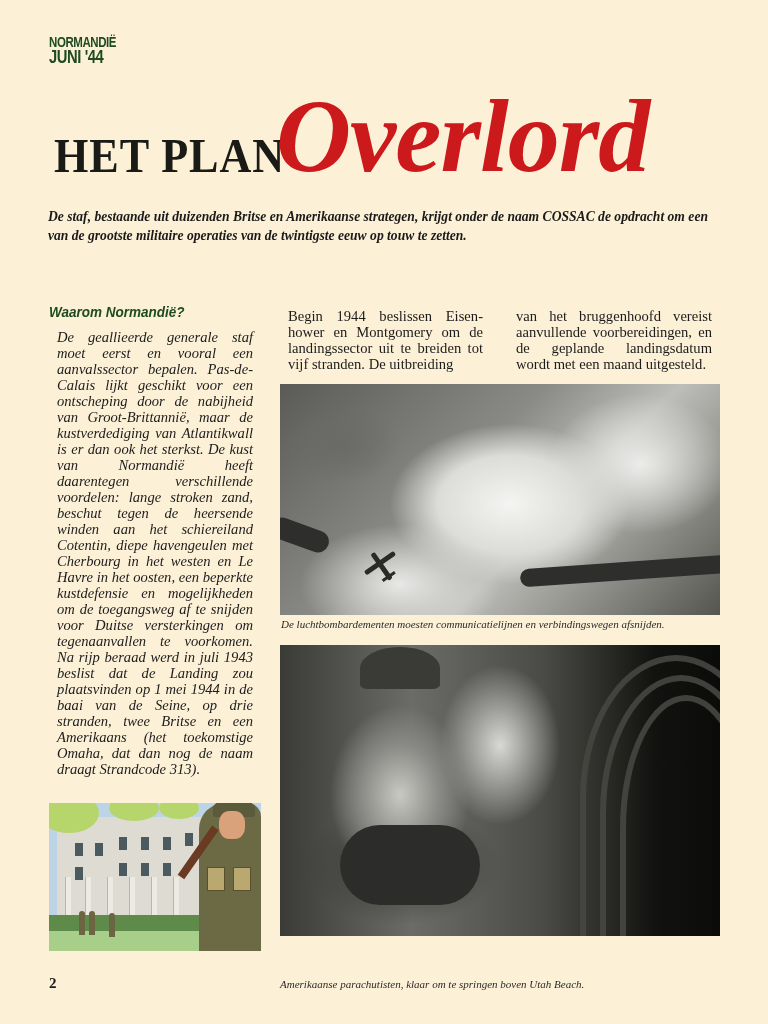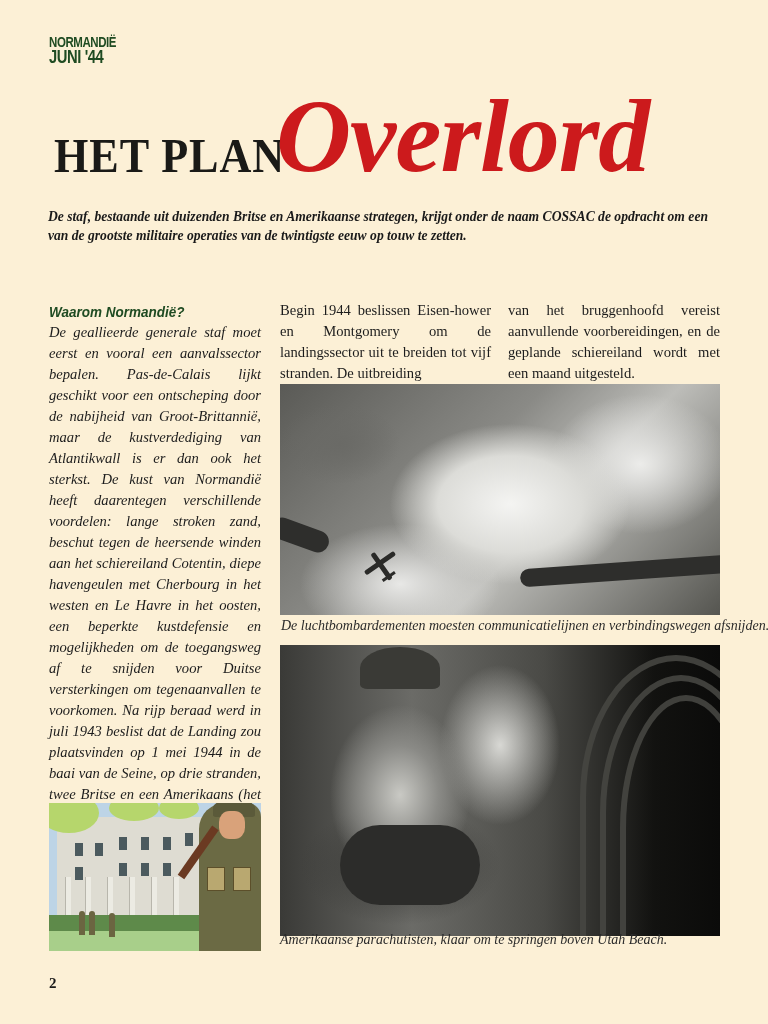--- a/index.html
+++ b/index.html
@@ -6,41 +6,41 @@
   body{width:768px;height:1024px;background:#fcf0d6;position:relative;overflow:hidden;font-family:"Liberation Serif",serif;color:#1c1c1c;}
   .kicker{position:absolute;left:49px;top:36px;color:#1f4b22;font-family:"Liberation Sans",sans-serif;font-weight:bold;font-size:14px;line-height:13px;letter-spacing:-0.5px;transform:scaleX(0.82);transform-origin:left top;}
   .kicker div{white-space:nowrap;}
   .kicker .l2{font-size:18px;line-height:17px;}
   .title-small{position:absolute;left:54px;top:128px;font-family:"Liberation Serif",serif;font-weight:bold;font-size:48px;color:#1a1a17;letter-spacing:1px;transform:scaleX(0.92);transform-origin:left top;white-space:nowrap;}
   .title-big{position:absolute;left:276px;top:76px;font-family:Liberation Serif, serif;font-weight:bold;font-style:italic;font-size:104px;color:#cc1a1c;white-space:nowrap;letter-spacing:-1px;}
   .intro{position:absolute;left:48px;top:207px;width:680px;font-family:"Liberation Serif",serif;font-style:italic;font-weight:bold;font-size:13.6px;line-height:19px;color:#1a1a1a;}
   .intro p{margin:0;}
   .col1{position:absolute;left:49px;top:302px;width:212px;font-style:italic;}
   .col1 h2{margin:0 0 1px 0;font-family:"Liberation Sans",sans-serif;font-weight:bold;font-size:15px;color:#1f4b22;line-height:19px;transform:scaleX(0.9);transform-origin:left top;white-space:nowrap;}
-  .body-text{font-family:"Liberation Serif",serif;font-size:14.6px;line-height:21px;text-align:justify;margin:0;color:#1c1c1c;}
+  .body-text{font-family:"Liberation Serif",serif;font-size:14.6px;line-height:16px;text-align:justify;margin:8px;color:#1c1c1c;}
   .col2{position:absolute;left:280px;top:300px;width:211px;}
   .col3{position:absolute;left:508px;top:300px;width:212px;}
   .photo{position:absolute;overflow:hidden;}
   .photo1{left:280px;top:384px;width:440px;height:231px;background:
      radial-gradient(ellipse 120px 80px at 230px 120px,#f4f4f2 0%,#dcdcd8 60%,rgba(200,200,196,0) 100%),
      radial-gradient(ellipse 90px 70px at 360px 80px,#ececea 0%,rgba(220,220,216,0) 100%),
      radial-gradient(ellipse 100px 60px at 120px 200px,#e8e8e6 0%,rgba(210,210,206,0) 100%),
      radial-gradient(ellipse 60px 40px at 60px 60px,#6a6a66 0%,rgba(90,90,86,0) 100%),
      linear-gradient(135deg,#5a5a56 0%,#8a8a86 40%,#bdbdb9 60%,#555550 100%);}
   .river{position:absolute;background:#2e2e2c;border-radius:20px;}
   .plane{position:absolute;left:82px;top:164px;width:40px;height:36px;}
   .photo2{left:280px;top:645px;width:440px;height:291px;background:
      radial-gradient(ellipse 70px 90px at 120px 150px,#c9c9c4 0%,#8a8a86 55%,rgba(60,60,58,0) 100%),
      radial-gradient(ellipse 60px 80px at 220px 100px,#d8d8d4 0%,rgba(120,120,116,0) 100%),
      radial-gradient(ellipse 100px 60px at 120px 220px,#3b3b38 0%,rgba(40,40,38,0) 100%),
      linear-gradient(90deg,#3a3a37 0%,#6b6b67 30%,#4a4a46 60%,#121210 85%,#0b0b0a 100%);}
   .arch{position:absolute;border:6px solid rgba(70,70,66,0.9);border-radius:50% 50% 0 0;border-bottom:none;}
-  .caption{position:absolute;font-family:"Liberation Serif",serif;font-style:italic;font-size:14px;color:#2a2a2a;white-space:nowrap;}
+  .caption{position:absolute;font-family:"Liberation Serif",serif;font-style:italic;font-size:11px;color:#2a2a2a;white-space:nowrap;}
   .cap1{left:281px;top:618px;}
-  .cap2{left:280px;top:932px;}
+  .cap2{left:280px;top:978px;}
   .comic{position:absolute;left:49px;top:803px;width:212px;height:148px;overflow:hidden;background:#bdd4e6;}
   .comic .building{position:absolute;left:8px;top:14px;width:160px;height:104px;background:#dedcd2;}
   .comic .win{position:absolute;width:8px;height:13px;background:#4b5a5e;}
   .comic .col{position:absolute;width:5px;height:40px;background:#ecebe3;border-left:1px solid #b8b6ac;}
   .comic .hedge{position:absolute;left:0;top:112px;width:212px;height:20px;background:#5e8a4a;}
   .comic .lawn{position:absolute;left:0;top:128px;width:212px;height:20px;background:#a8cf8a;}
   .comic .tree{position:absolute;border-radius:50%;background:#b6d66c;}
   .comic .soldier{position:absolute;left:150px;top:0;width:62px;height:148px;background:#6b6a44;border-radius:26px 14px 0 0;}
   .comic .helmet{position:absolute;left:164px;top:-4px;width:42px;height:18px;background:#5b5a3a;border-radius:50% 50% 10% 10%;}
   .comic .face{position:absolute;left:170px;top:8px;width:26px;height:28px;background:#d9a27a;border-radius:40%;}
@@ -67,21 +67,21 @@
 <div class="col1">
   <h2>Waarom Normandië?</h2>
   <p class="body-text">De geallieerde generale staf moet eerst en vooral een aanvalssector bepalen. Pas-de-Calais lijkt geschikt voor een ontscheping door de nabijheid van Groot-Brittannië, maar de kustverdediging van Atlantikwall is er dan ook het sterkst. De kust van Normandië heeft daarentegen verschillende voordelen: lange stroken zand, beschut tegen de heersende winden aan het schiereiland Cotentin, diepe havengeulen met Cherbourg in het westen en Le Havre in het oosten, een beperkte kustdefensie en mogelijkheden om de toegangsweg af te snijden voor Duitse versterkingen om tegenaanvallen te voorkomen. Na rijp beraad werd in juli 1943 beslist dat de Landing zou plaatsvinden op 1 mei 1944 in de baai van de Seine, op drie stranden, twee Britse en een Amerikaans (het toekomstige Omaha, dat dan nog de naam draagt Strandcode 313).</p>
 </div>
 
 <div class="col2">
   <p class="body-text">Begin 1944 beslissen Eisen-hower en Montgomery om de landingssector uit te breiden tot vijf stranden. De uitbreiding</p>
 </div>
 
 <div class="col3">
-  <p class="body-text">van het bruggenhoofd vereist aanvullende voorbereidingen, en de geplande schiereiland wordt met een maand uitgesteld.</p>
+  <p class="body-text">van het bruggenhoofd vereist aanvullende voorbereidingen, en de geplande landingsdatum wordt met een maand uitgesteld.</p>
 </div>
 
 <div class="photo photo1">
   <div class="river" style="left:-10px;top:140px;width:60px;height:22px;transform:rotate(20deg);"></div>
   <div class="river" style="left:240px;top:178px;width:210px;height:18px;transform:rotate(-4deg);"></div>
   <svg class="plane" viewBox="0 0 40 36">
     <g fill="#2a2a28" transform="rotate(-35 20 18)">
       <rect x="17" y="2" width="5" height="32" rx="2"></rect>
       <rect x="2" y="12" width="36" height="5" rx="2"></rect>
       <rect x="12" y="29" width="15" height="3"></rect>

